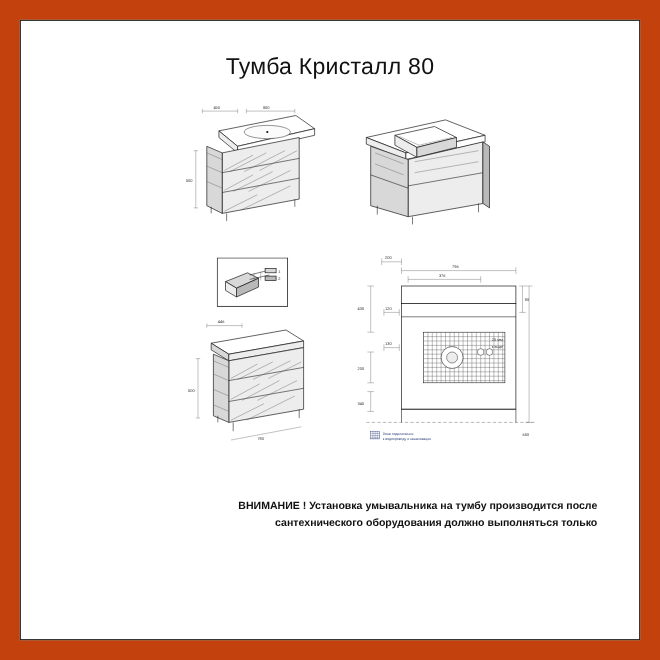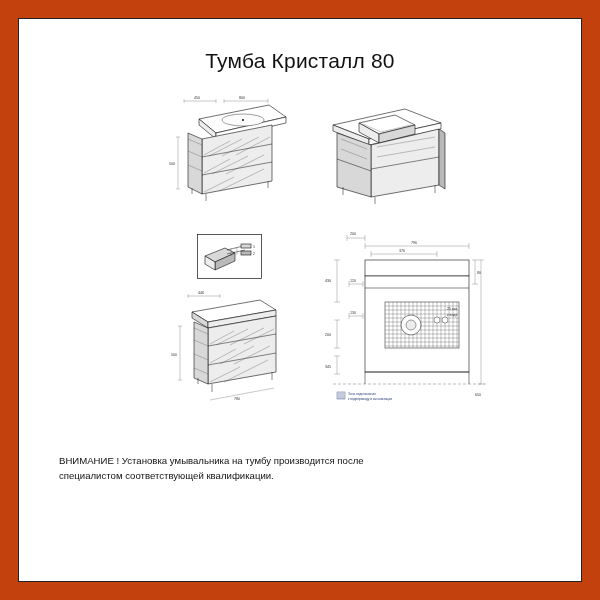--- a/index.html
+++ b/index.html
@@ -38,23 +38,23 @@
     text-align: center;
     font-size: 21px;
     color: #111;
     letter-spacing: 0.2px;
   }
   .warning {
     position: absolute;
     left: 40px;
     top: 435px;
     width: 484px;
-    text-align: left;
+    text-align: right;
     font-size: 9.6px;
-    font-weight: normal;
+    font-weight: bold;
     line-height: 1.55;
     color: #111;
   }
   
   .draw {
     position: absolute;
     box-sizing: border-box;
   }
   .dwg-tl { left: 145px; top: 70px; width: 140px; height: 130px; }
   .dwg-tr { left: 300px; top: 70px; width: 135px; height: 140px; }
@@ -284,17 +284,17 @@
         <g stroke="#2a3d7a" stroke-width="0.3">
           <path d="M18 170 L26 170 M18 172 L26 172 M18 174 L26 174 M20 168 L20 175 M22 168 L22 175 M24 168 L24 175"></path>
         </g>
         <text class="notetext" x="29" y="171">Зона подключения</text>
         <text class="notetext" x="29" y="176">к водопроводу и канализации</text>
       </svg>
     </div>
 
     <div class="warning">
       <div>ВНИМАНИЕ ! Установка умывальника на тумбу производится после</div>
-      <div>специалистом соответствующей квалификации.</div>
+      <div>сантехнического оборудования должно выполняться только</div>
     </div>
 
   </div>
 </div>
 
 </body></html>

